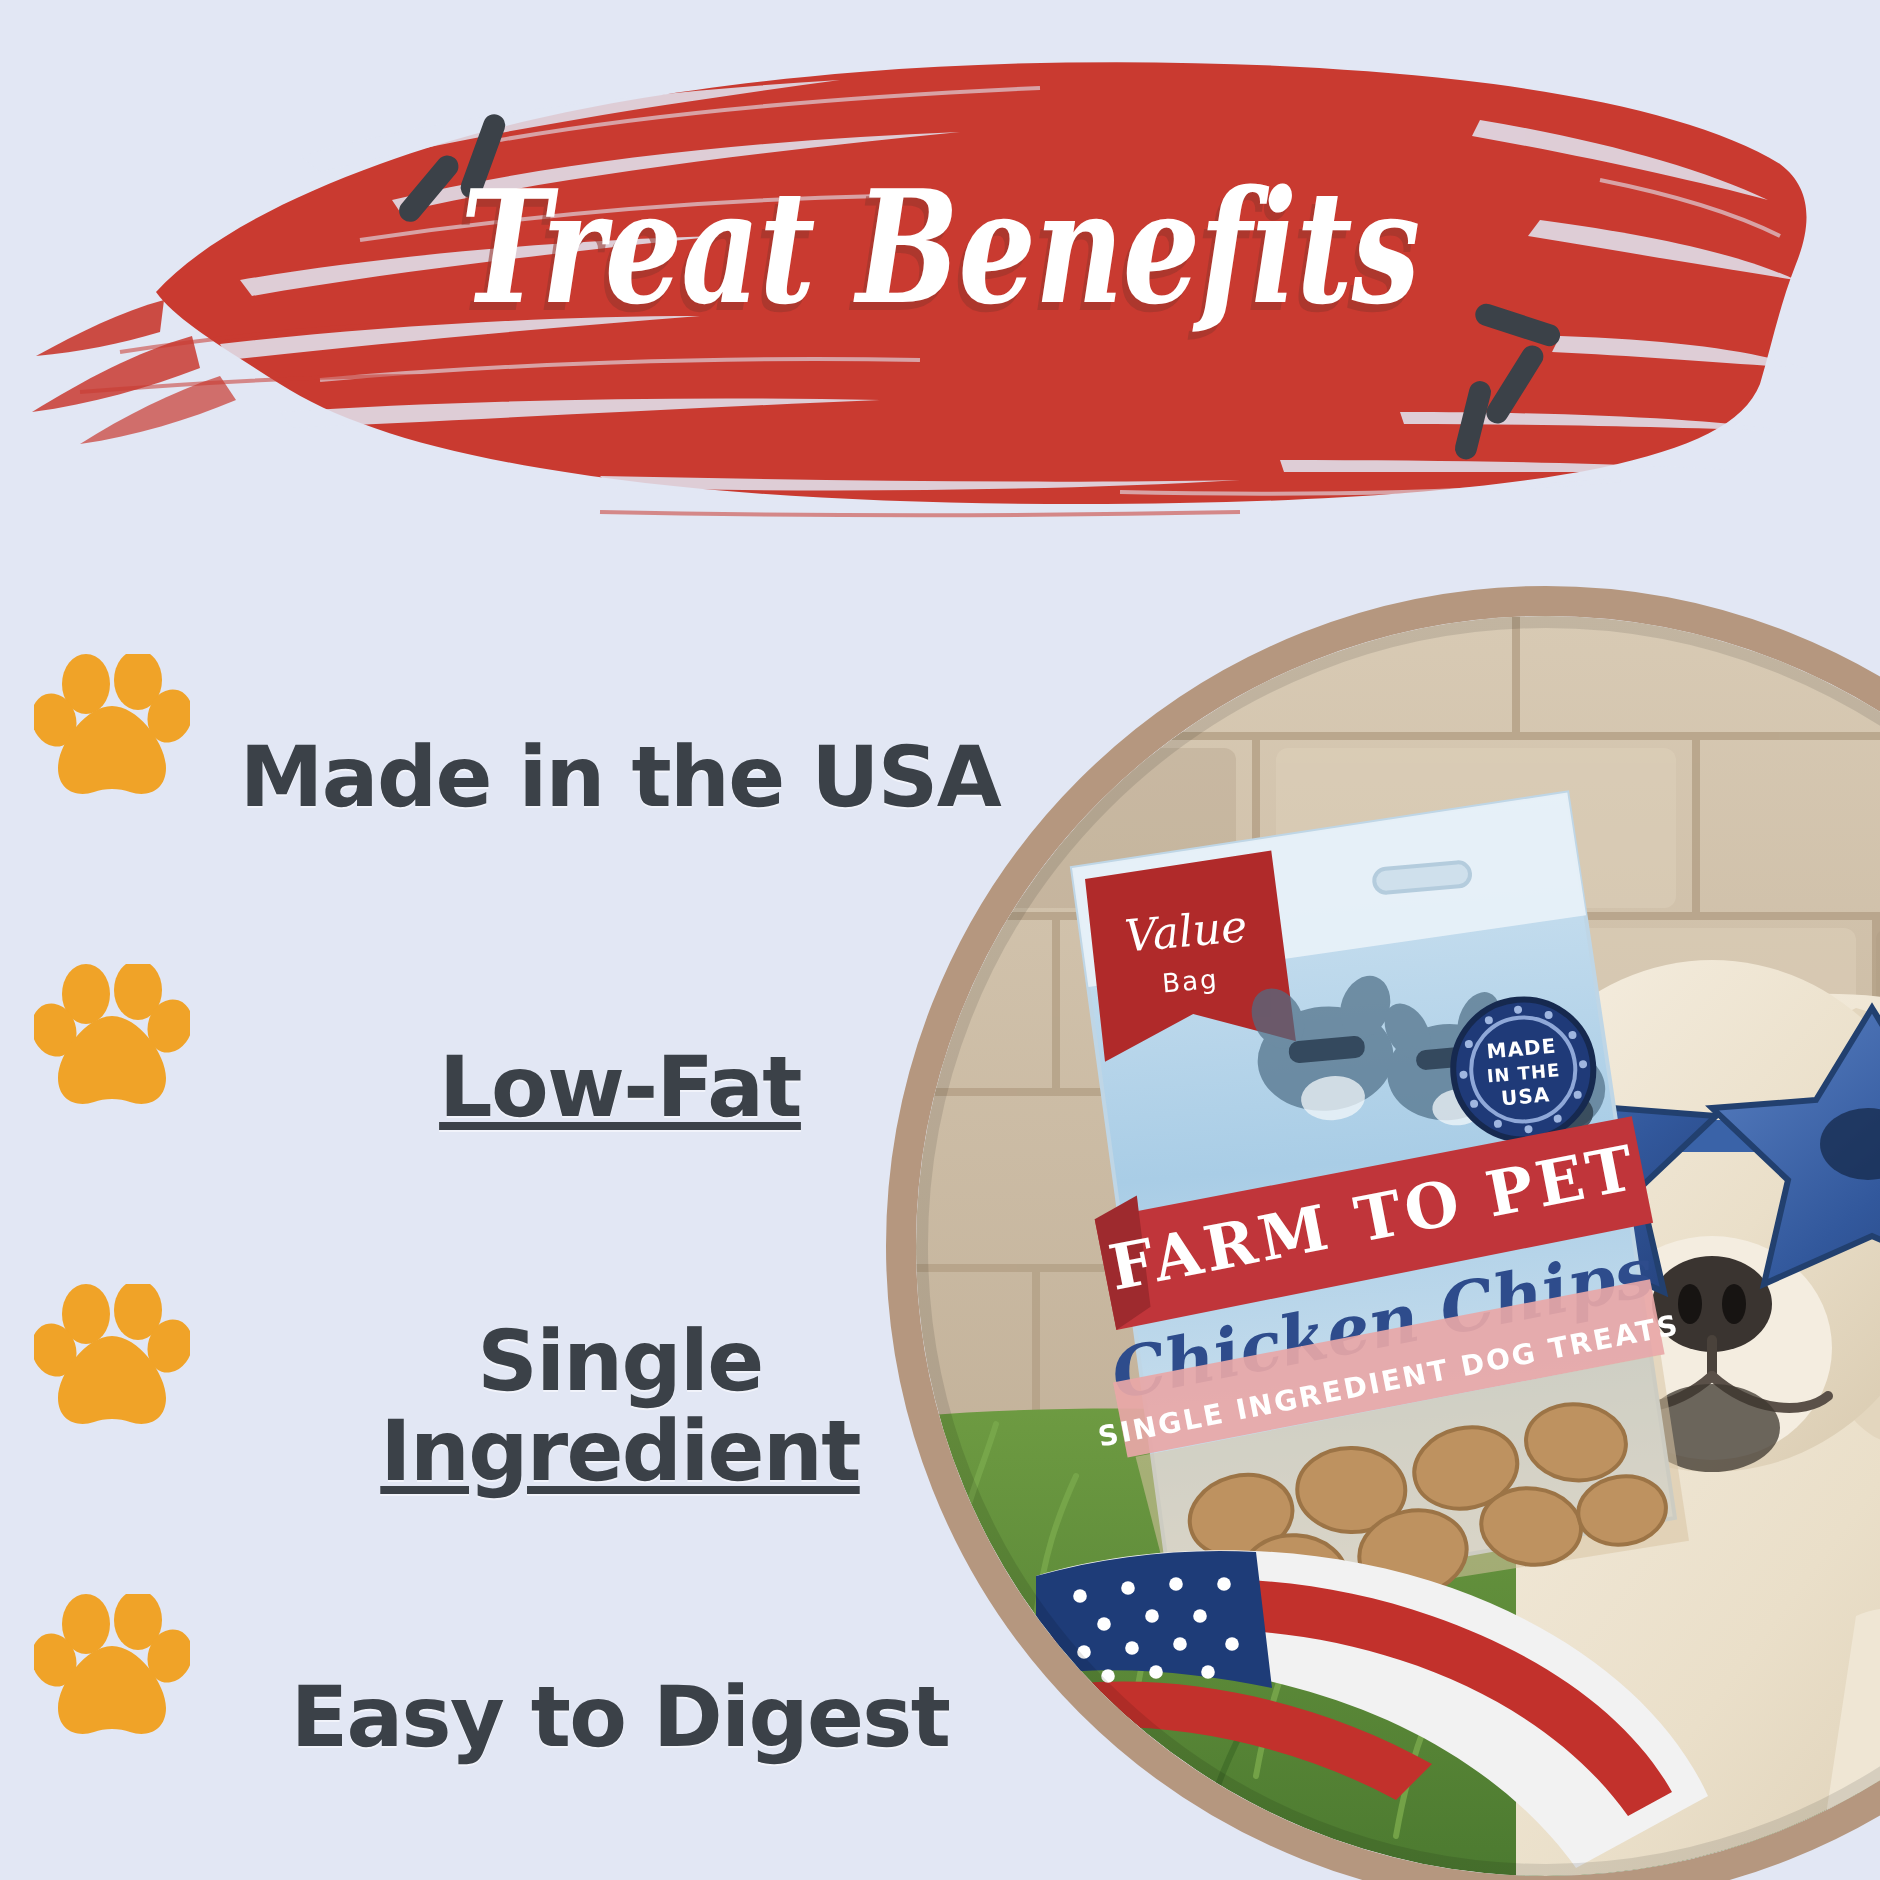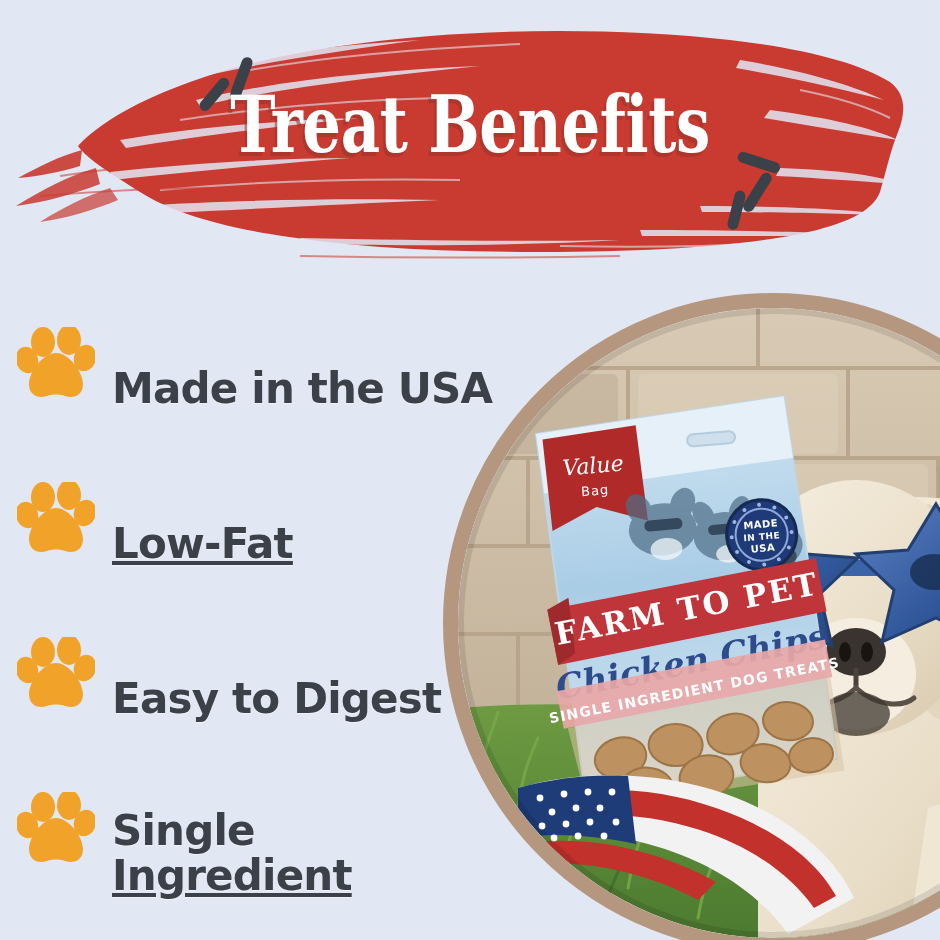--- a/index.html
+++ b/index.html
@@ -14,21 +14,21 @@
     position:absolute; inset:0;
     width:940px; height:940px;
     background:#E2E7F4;
     overflow:hidden;
   }
 
   
   #header-banner {
     position:absolute;
     left:0; top:0;
-    width:940px; height:280px;
+    width:940px; height:280px;font-style:italic;
   }
   #banner-svg { position:absolute; left:0; top:0; }
   #page-title {
     position:absolute;
     left:0; top:86px;
     width:940px;
     text-align:center;
     font-family:"DejaVu Serif", serif;
     font-weight:700;
     font-size:78px;
@@ -62,21 +62,21 @@
     width:112px;
     min-width:112px;
     display:flex;
     align-items:center;
     justify-content:center;
   }
   .paw-icon { display:block; }
 
   .benefit-text {
     flex:1;
-    text-align:left;
+    text-align:center;
     font-family:"DejaVu Sans", sans-serif;
     font-weight:700;
     font-size:42px;
     line-height:1.07;
     color:#3B4148;
     letter-spacing:-0.8px;
     padding-right:12px;
     text-shadow:0 1px 0 rgba(255,255,255,0.5);
     margin-top:48px;
   }
@@ -468,47 +468,47 @@
           <ellipse cx="68" cy="31" rx="11" ry="13.5" transform="rotate(18 68 31)" fill="#F0A328"></ellipse>
           <path d="M39,26 C52,26 66,45 66,57 C66,68 57,72 48,69 C43,67 35,67 30,69
                    C21,72 12,68 12,57 C12,45 26,26 39,26 Z" fill="#F0A328"></path>
         </svg>
       </div>
       <div class="benefit-text">
         <span class="line2">Low-Fat</span>
       </div>
     </div>
 
+    <div class="benefit-row r2">
+      <div class="paw-cell">
+        <svg class="paw-icon" width="78" height="76" viewBox="0 0 78 76">
+          <ellipse cx="26" cy="15" rx="12" ry="15" fill="#F0A328"></ellipse>
+          <ellipse cx="52" cy="13" rx="12" ry="15" fill="#F0A328"></ellipse>
+          <ellipse cx="10" cy="33" rx="11" ry="13.5" transform="rotate(-18 10 33)" fill="#F0A328"></ellipse>
+          <ellipse cx="68" cy="31" rx="11" ry="13.5" transform="rotate(18 68 31)" fill="#F0A328"></ellipse>
+          <path d="M39,26 C52,26 66,45 66,57 C66,68 57,72 48,69 C43,67 35,67 30,69
+                   C21,72 12,68 12,57 C12,45 26,26 39,26 Z" fill="#F0A328"></path>
+        </svg>
+      </div>
+      <div class="benefit-text">
+        <span>Single</span>
+        <span class="line2">Ingredient</span>
+      </div>
+    </div>
+
     <div class="benefit-row r3">
       <div class="paw-cell">
         <svg class="paw-icon" width="78" height="76" viewBox="0 0 78 76">
           <ellipse cx="26" cy="15" rx="12" ry="15" fill="#F0A328"></ellipse>
           <ellipse cx="52" cy="13" rx="12" ry="15" fill="#F0A328"></ellipse>
           <ellipse cx="10" cy="33" rx="11" ry="13.5" transform="rotate(-18 10 33)" fill="#F0A328"></ellipse>
           <ellipse cx="68" cy="31" rx="11" ry="13.5" transform="rotate(18 68 31)" fill="#F0A328"></ellipse>
           <path d="M39,26 C52,26 66,45 66,57 C66,68 57,72 48,69 C43,67 35,67 30,69
                    C21,72 12,68 12,57 C12,45 26,26 39,26 Z" fill="#F0A328"></path>
         </svg>
       </div>
       <div class="benefit-text">
         <span>Easy to Digest</span>
       </div>
     </div>
 
-    <div class="benefit-row r2">
-      <div class="paw-cell">
-        <svg class="paw-icon" width="78" height="76" viewBox="0 0 78 76">
-          <ellipse cx="26" cy="15" rx="12" ry="15" fill="#F0A328"></ellipse>
-          <ellipse cx="52" cy="13" rx="12" ry="15" fill="#F0A328"></ellipse>
-          <ellipse cx="10" cy="33" rx="11" ry="13.5" transform="rotate(-18 10 33)" fill="#F0A328"></ellipse>
-          <ellipse cx="68" cy="31" rx="11" ry="13.5" transform="rotate(18 68 31)" fill="#F0A328"></ellipse>
-          <path d="M39,26 C52,26 66,45 66,57 C66,68 57,72 48,69 C43,67 35,67 30,69
-                   C21,72 12,68 12,57 C12,45 26,26 39,26 Z" fill="#F0A328"></path>
-        </svg>
-      </div>
-      <div class="benefit-text">
-        <span>Single</span>
-        <span class="line2">Ingredient</span>
-      </div>
-    </div>
-
   </div>
 </div>
 
 </body></html>

